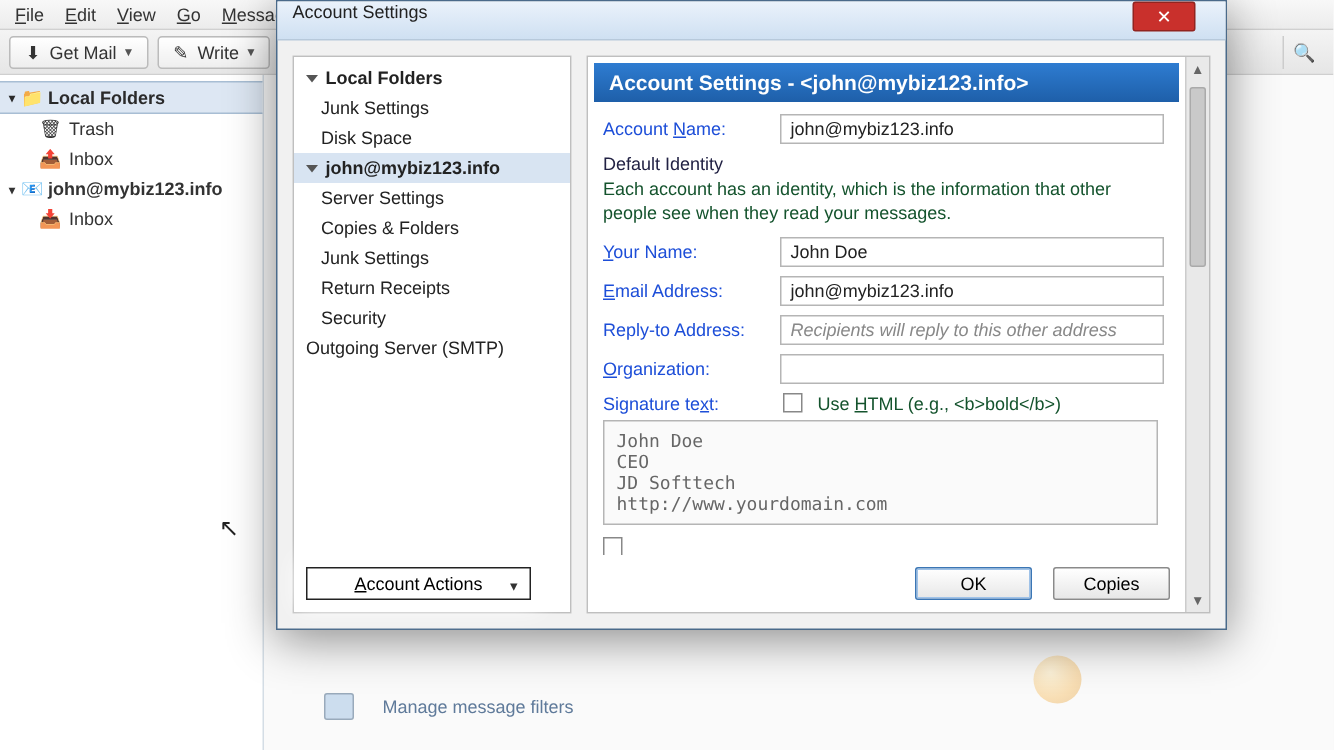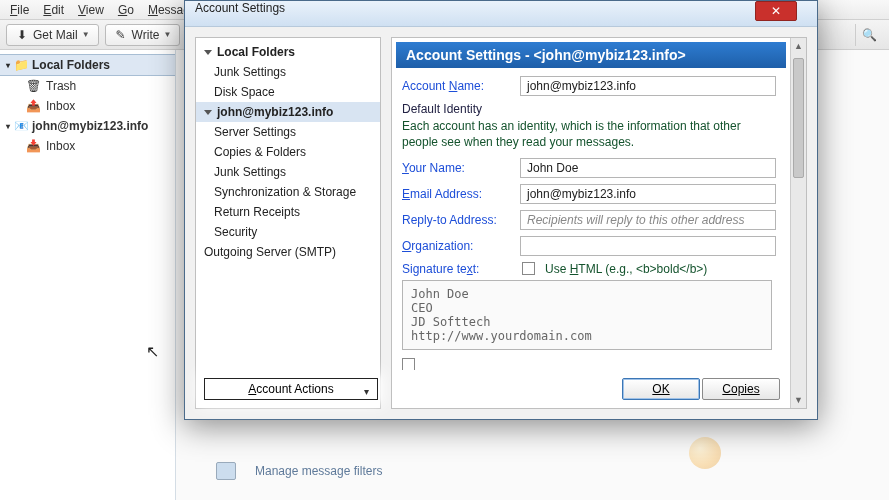--- a/index.html
+++ b/index.html
@@ -43,21 +43,21 @@
 .dlg-close { width:42px; height:20px; background:#c9302c; color:#fff; display:flex; align-items:center; justify-content:center; border:1px solid #912420; border-radius:2px; margin-right:4px; }
 .dlg-body { display:flex; height: calc(100% - 26px); padding: 10px; gap:10px; }
 
 
 .dlg-nav { width:186px; border:1px solid #bfbfbf; background:#fff; position:relative; padding-top:4px; }
 .nav-item { padding:3px 6px 3px 18px; color:#222; cursor:default; white-space:nowrap; overflow:hidden; text-overflow:ellipsis;}
 .nav-item.top { padding-left:8px; font-weight:bold; display:flex; align-items:center; gap:2px;}
 .nav-item.topsel { background:#d8e4f2; font-weight:bold; padding-left:8px; display:flex; align-items:center; gap:2px;}
 .tri { display:inline-block; width:0; height:0; border-left:4px solid transparent; border-right:4px solid transparent; border-top:5px solid #555; margin-right:3px;}
 .nav-actions { position:absolute; left:8px; bottom:8px; width:170px; }
-.acct-actions-btn { width:174px; height:22px; border:1px solid #222; background:#fff; text-align:center; line-height:20px; position:relative; box-shadow: 0 0 16px 6px rgba(255,255,255,.95), 0 0 4px 2px rgba(255,255,255,1);}
+.acct-actions-btn { width:150px; height:22px; border:1px solid #222; background:#fff; text-align:center; line-height:20px; position:relative; box-shadow: 0 0 16px 6px rgba(255,255,255,.95), 0 0 4px 2px rgba(255,255,255,1);}
 .acct-actions-btn::after { content:"▾"; position:absolute; right:8px; top:3px; font-size:10px; color:#333; }
 
 
 .dlg-panel { flex:1; border:1px solid #bfbfbf; background:#fff; position:relative; padding:6px 30px 6px 10px; overflow:hidden;}
 .panel-scroll { position:absolute; right:0; top:0; bottom:0; width:16px; background:#e9e9e9; border-left:1px solid #ccc;}
 .panel-scroll .thumb { position:absolute; left:2px; right:2px; top:20px; height:120px; background:#c9c9c9; border-radius:2px; border:1px solid #aaa;}
 .panel-scroll .arrow { position:absolute; left:0; right:0; height:16px; display:flex; align-items:center; justify-content:center; color:#666; font-size:9px;}
 .panel-scroll .up{top:0;} .panel-scroll .down{bottom:0;}
 
 .blue-header { background: linear-gradient(#2e7cd1,#1e5fa9); color:#fff; padding:5px 10px; font-size:14px; font-weight:bold; margin:-2px -10px 8px -6px; }
@@ -66,21 +66,21 @@
 .lbl u { text-decoration: underline; }
 .val-input { flex:1; border:1px solid #b5b5b5; background:#fff; padding:2px 6px; height:20px; color:#222; max-width:270px;}
 .val-input.placeholder { color:#888; font-style:italic; }
 .sec-title { color:#224; margin:4px 0 2px; }
 .sec-desc { color:#14532d; margin-bottom:8px; line-height:1.35; max-width:380px;}
 .sig-row { display:flex; align-items:flex-start; gap:10px; margin:4px 0 4px;}
 .chk { width:13px; height:13px; border:1px solid #888; background:#fff; display:inline-block;}
 .sig-hint { color:#14532d; }
 .sig-box { border:1px solid #b5b5b5; background:#fafafa; padding:6px 8px; font-family: Consolas, monospace; color:#666; white-space:pre; height:70px; width:370px; overflow:hidden;}
 
-.dlg-buttons { position:absolute; right:26px; bottom:8px; display:flex; gap:2px;text-decoration:underline; }
+.dlg-buttons { position:absolute; right:26px; bottom:8px; display:flex; gap:14px; }
 .btn { width:78px; height:22px; border:1px solid #8a8a8a; background:linear-gradient(#fff,#e7e7e7); text-align:center; line-height:20px; border-radius:2px; }
 .btn.primary { border:1px solid #3b76b5; box-shadow:0 0 0 1px #9fc2e8 inset;}
 
 .truncated { color:#444; max-width:370px; white-space:nowrap; overflow:hidden; position:relative; height:14px;}
 .truncated::after{content:"";position:absolute;right:0;top:0;bottom:0;width:60px;background:linear-gradient(to right, rgba(255,255,255,0), #fff 70%);}
 </style>
 </head>
 <body>
 
 <div class="menubar">
@@ -163,21 +163,20 @@
       </div>
       <div class="nav-item"><span>Junk Settings</span></div>
       <div class="nav-item"><span>Disk Space</span></div>
       <div class="nav-item topsel">
         <span class="tri"></span>
         <span>john@mybiz123.info</span>
       </div>
       <div class="nav-item"><span>Server Settings</span></div>
       <div class="nav-item"><span>Copies &amp; Folders</span></div>
       <div class="nav-item"><span>Junk Settings</span></div>
-      <div class="nav-item"><span>Synchronization &amp; Storage</span></div>
       <div class="nav-item"><span>Return Receipts</span></div>
       <div class="nav-item"><span>Security</span></div>
       <div class="nav-item" style="padding-left:8px;"><span>Outgoing Server (SMTP)</span></div>
 
       <div class="nav-actions">
         <div class="acct-actions-btn">
           <span><u>A</u>ccount Actions</span>
         </div>
       </div>
     </div>

